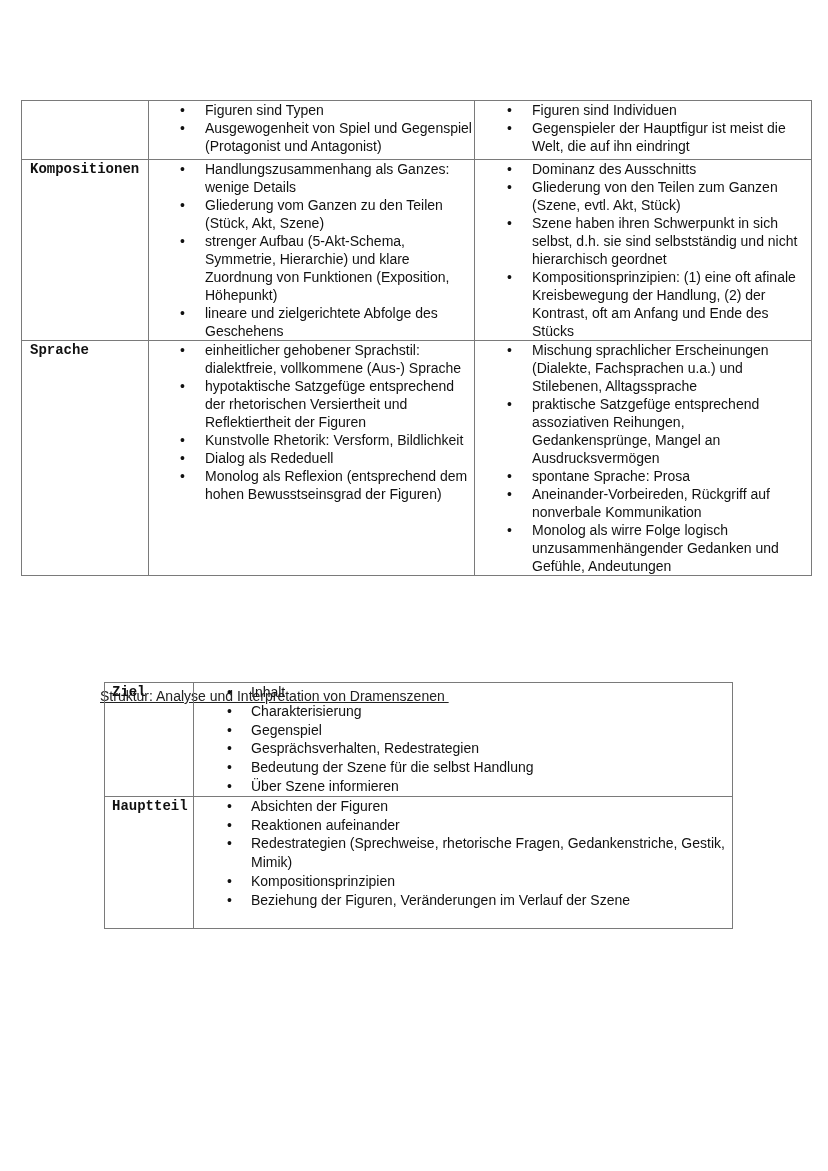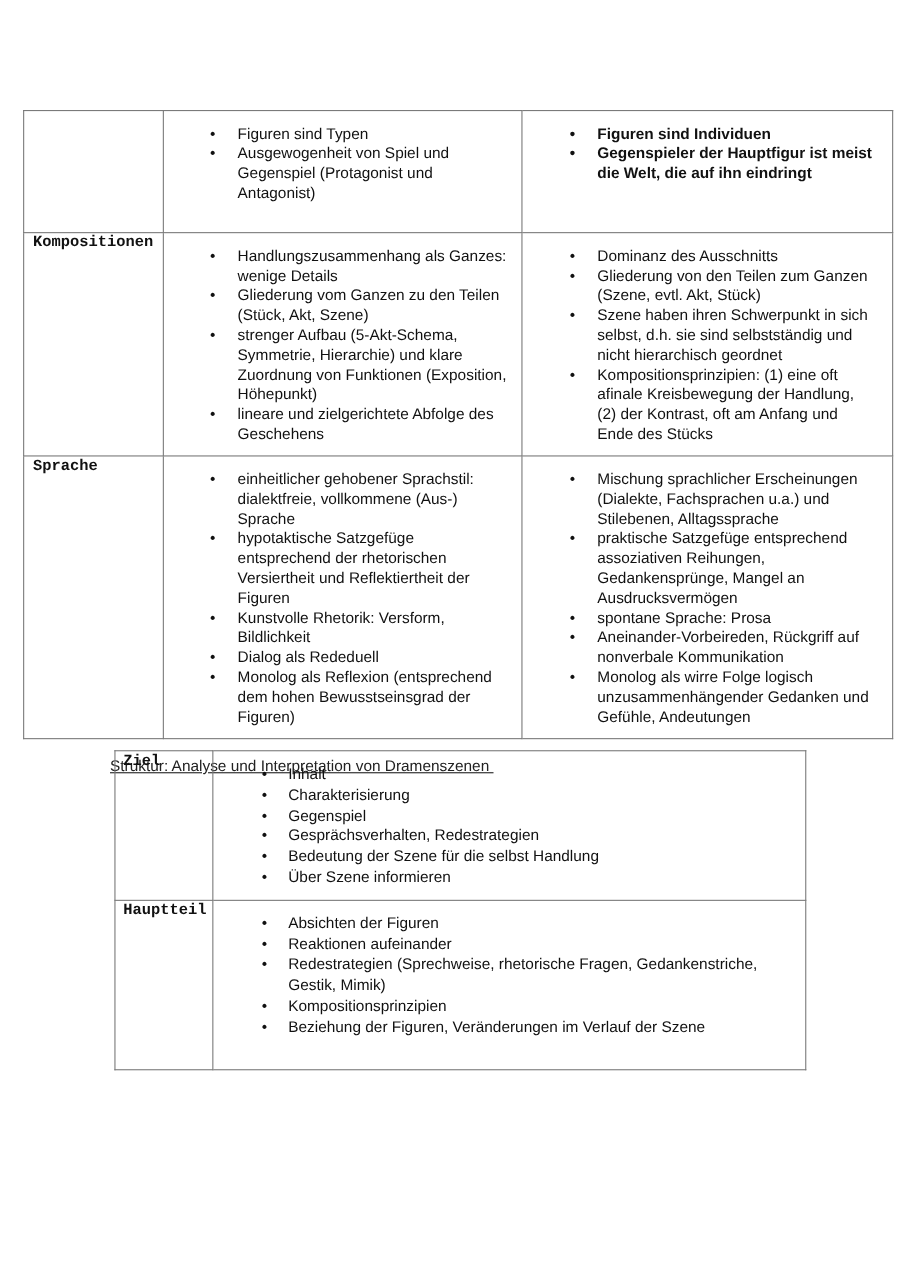--- a/index.html
+++ b/index.html
@@ -13,27 +13,27 @@
     border-collapse: collapse; table-layout: fixed;
   }
   .t1 td {
     border: 1px solid #7a7a7a; vertical-align: top; padding: 0;
     line-height: 18px; font-size: 14px;
   }
   .t1 col.c1 { width: 127px; }
   .t1 col.c2 { width: 326px; }
   .t1 col.c3 { width: 337px; }
   .label { font-weight: bold; padding: 0 0 0 8px !important; font-family: Liberation Mono, monospace; }
-  ul.bl { list-style: none; margin: 11px; padding: 0; }
+  ul.bl { list-style: none; margin: 0; padding: 0; }
   ul.bl li { position: relative; }
   .t1 td.c2 ul.bl li { padding-left: 56px; }
   .t1 td.c3 ul.bl li { padding-left: 57px; padding-right: 4px; }
   .t1 td.c2 ul.bl li::before { content: "•"; position: absolute; left: 31px; top: 0; }
   .t1 td.c3 ul.bl li::before { content: "•"; position: absolute; left: 32px; top: 0; }
-  .t1 td.c3.first { padding-bottom: 34px; font-weight: bold; }
+  .t1 td.c3.first { padding-bottom: 4px; }
 
   .heading {
     position: absolute; left: 100px; top: 652px; font-size: 14px;
     text-decoration: underline; color: #222; white-space: pre; margin-top: 36px;
   }
   .t2 {
     position: absolute; left: 104px; top: 682px; width: 628px;
     border-collapse: collapse; table-layout: fixed;
   }
   .t2 col.c1 { width: 89px; }

